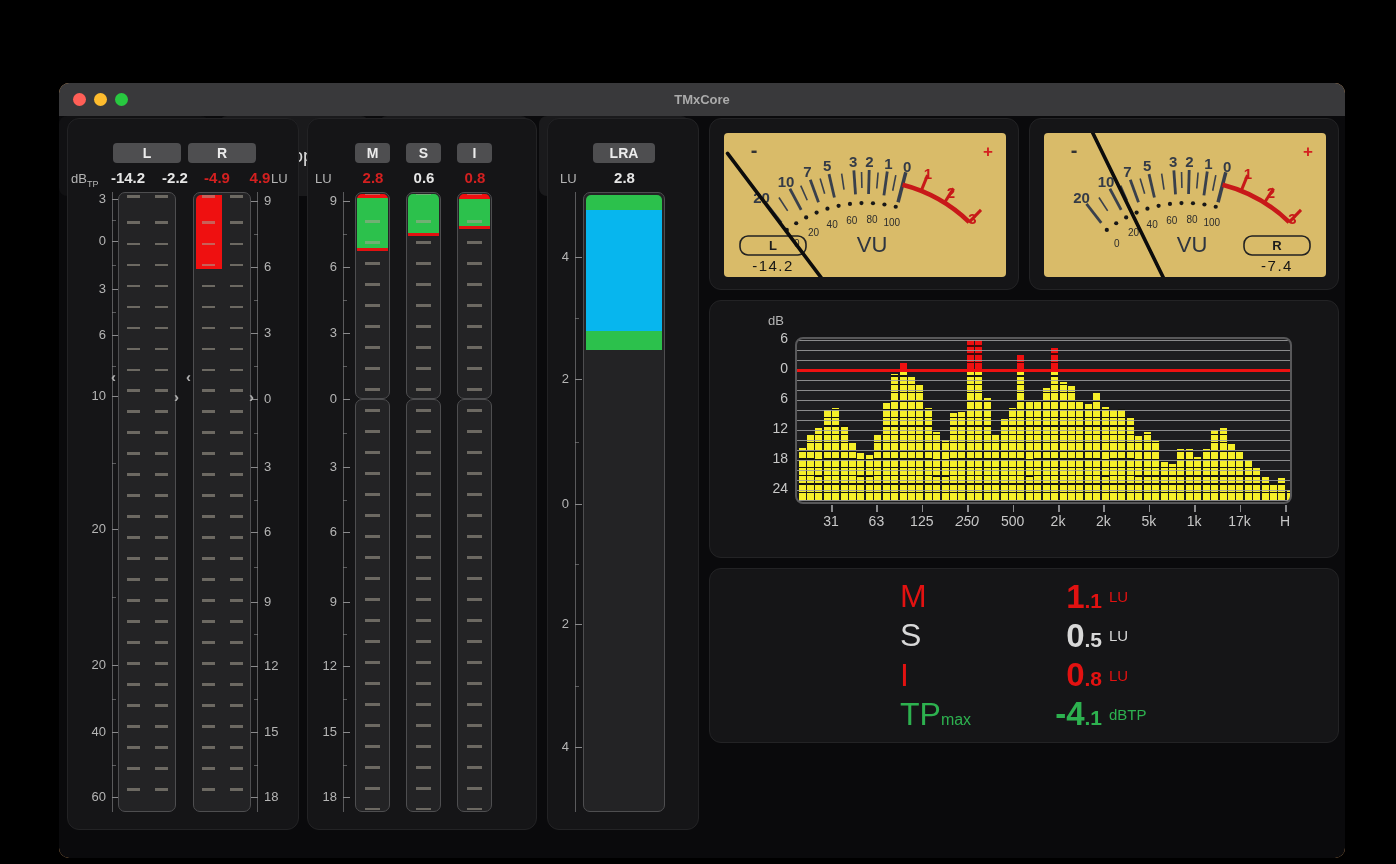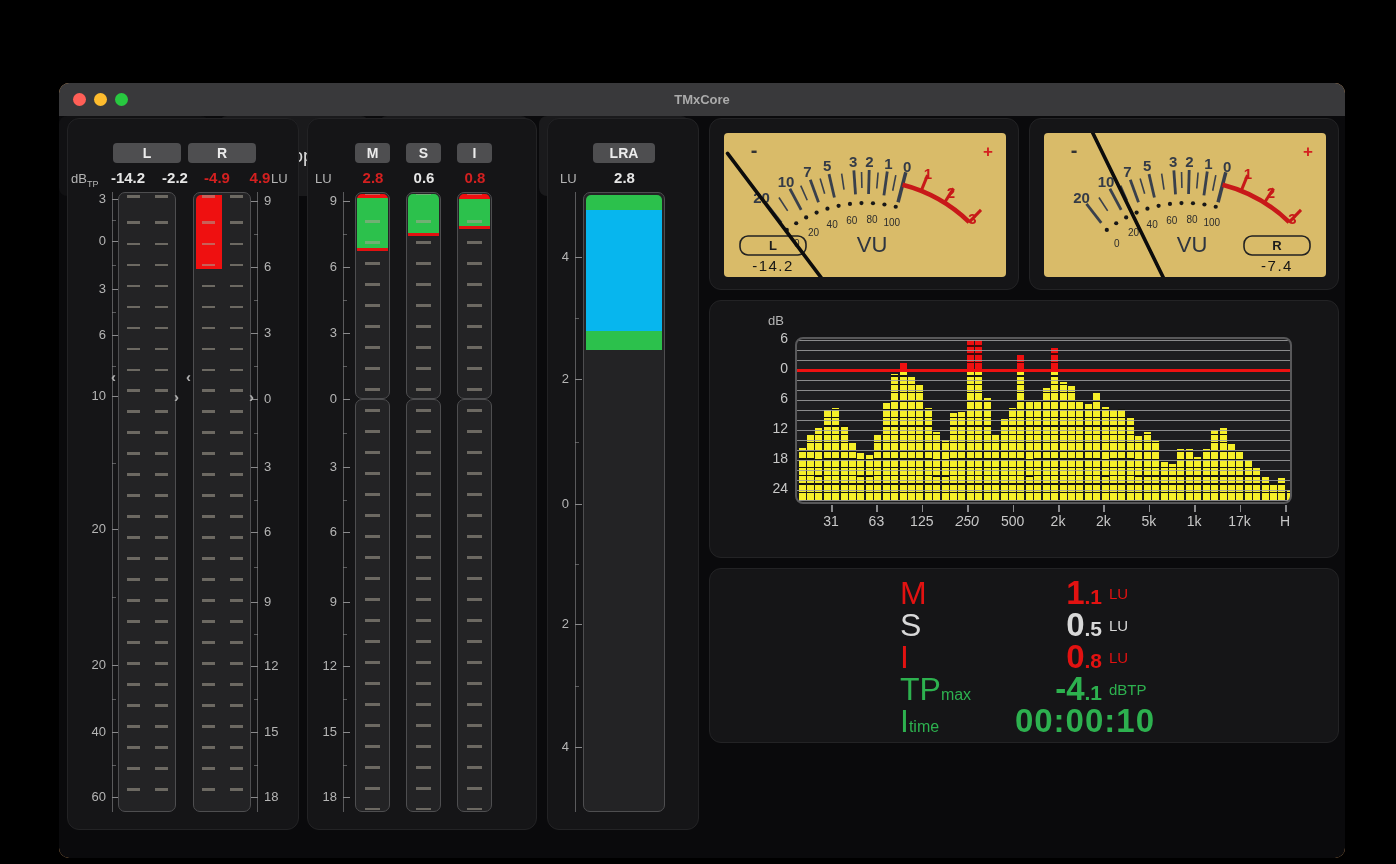--- a/index.html
+++ b/index.html
@@ -663,25 +663,20 @@
         <div class="stat-row" style="color: rgb(226, 18, 17);">
           <div class="st-label"><span>I</span><span class="sub2"></span></div>
           <div class="st-value"><span>0</span><span class="dec">.8</span></div>
           <div class="st-unit">LU</div>
         </div>
         <div class="stat-row" style="color: rgb(45, 177, 79);">
           <div class="st-label"><span>TP</span><span class="sub2">max</span></div>
           <div class="st-value"><span>-4</span><span class="dec">.1</span></div>
           <div class="st-unit">dBTP</div>
         </div>
-        <div class="stat-row timer" style="color: rgb(45, 177, 79);">
-          <div class="st-label"><span>I</span><span class="sub2">time</span></div>
-          <div class="st-value"><span>00:00:10</span></div>
-          <div class="st-unit"></div>
-        </div>
       </section>
 
       <section id="panel-transport">
         <button class="tbtn disabled" id="btn-0" disabled="">Start</button>
         <button class="tbtn" id="btn-1">Stop</button>
         <button class="tbtn" id="btn-2">Pause</button>
         <button class="tbtn" id="btn-3">Reset</button>
       </section>
 
     </div>

